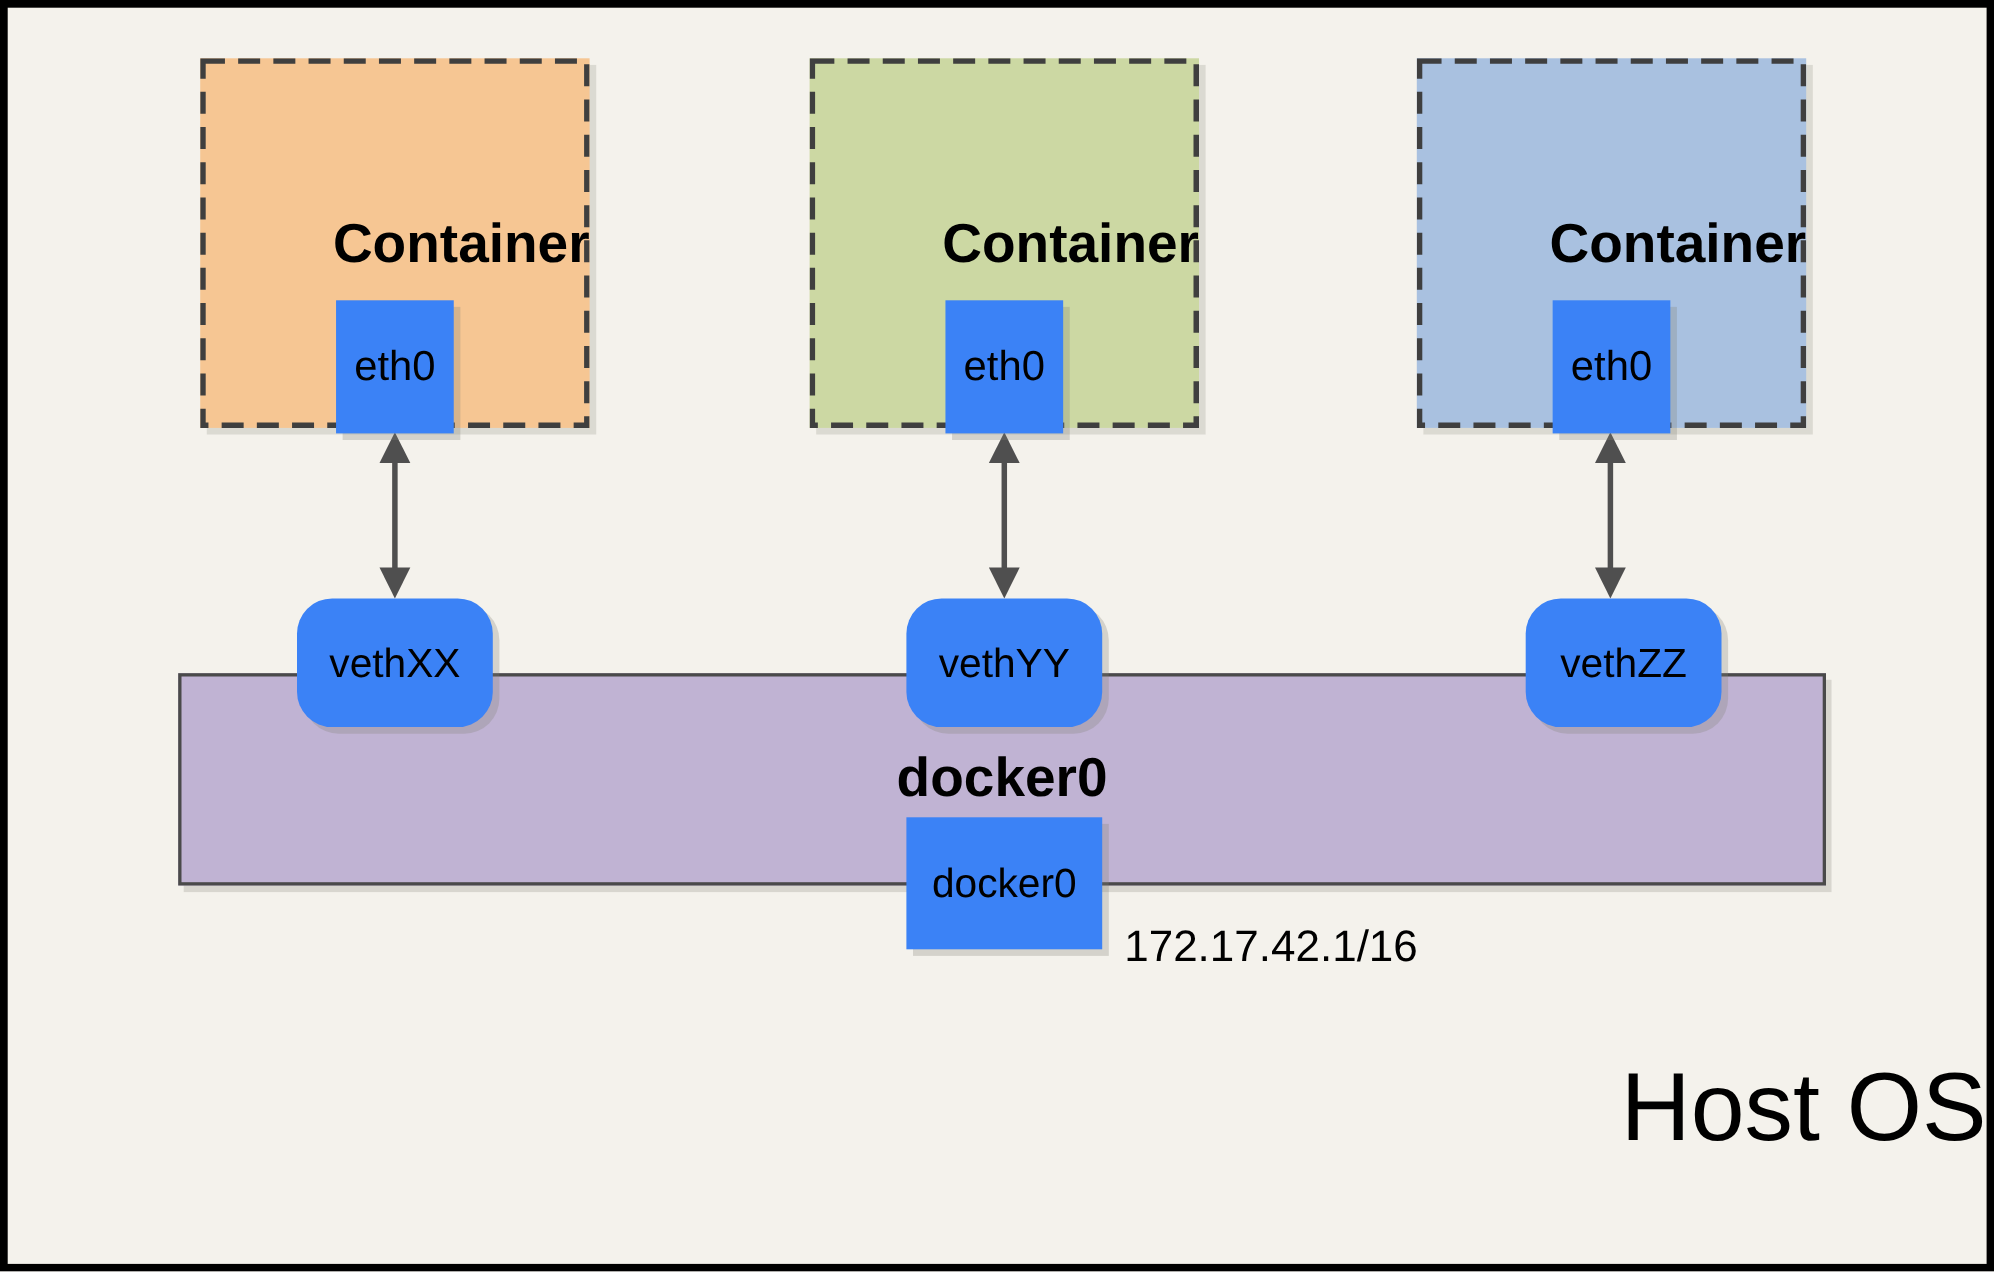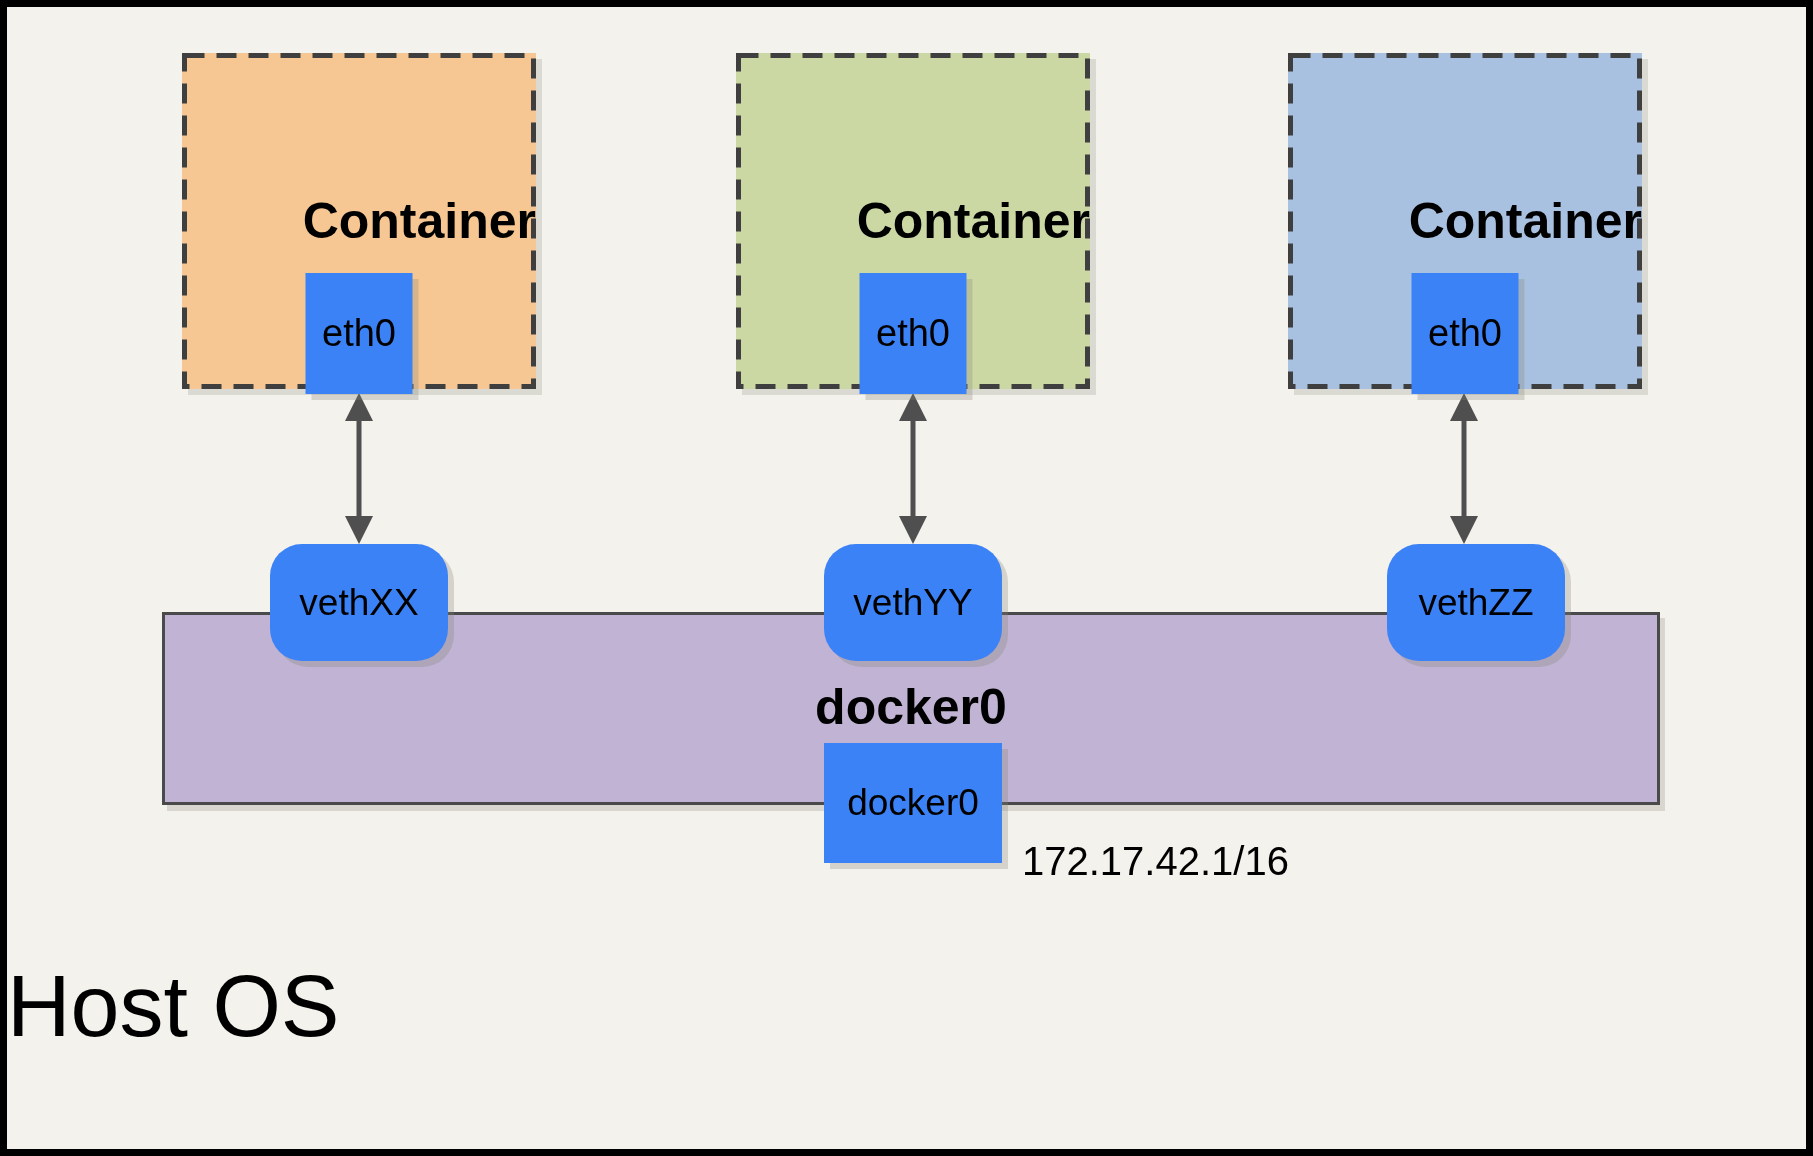--- a/index.html
+++ b/index.html
@@ -57,21 +57,21 @@
   .docker0-box {
     position:absolute; left:817px; top:736px; width:178px; height:120px;
     font-size:37px; z-index:6;
   }
   .ip-label {
     position:absolute; left:1003px; top:828px;
     font-size:40px; line-height:52px; z-index:6;margin-left:12px;
   }
   .host-label {
     position:absolute; left:0; top:949px; width:100%;
-    text-align:left; font-size:88px; line-height:100px; font-weight:normal;
+    text-align:right; font-size:88px; line-height:100px; font-weight:normal;
   }
 </style>
 </head>
 <body>
 
 <div class="page">
 
   <div class="container-box c1">
     <svg class="dash-border" viewBox="0 0 354 336" preserveAspectRatio="none">
       <rect x="2.5" y="2.5" width="349" height="331" fill="none" stroke="#3f3f3f" stroke-width="5" stroke-dasharray="20 12"></rect>

